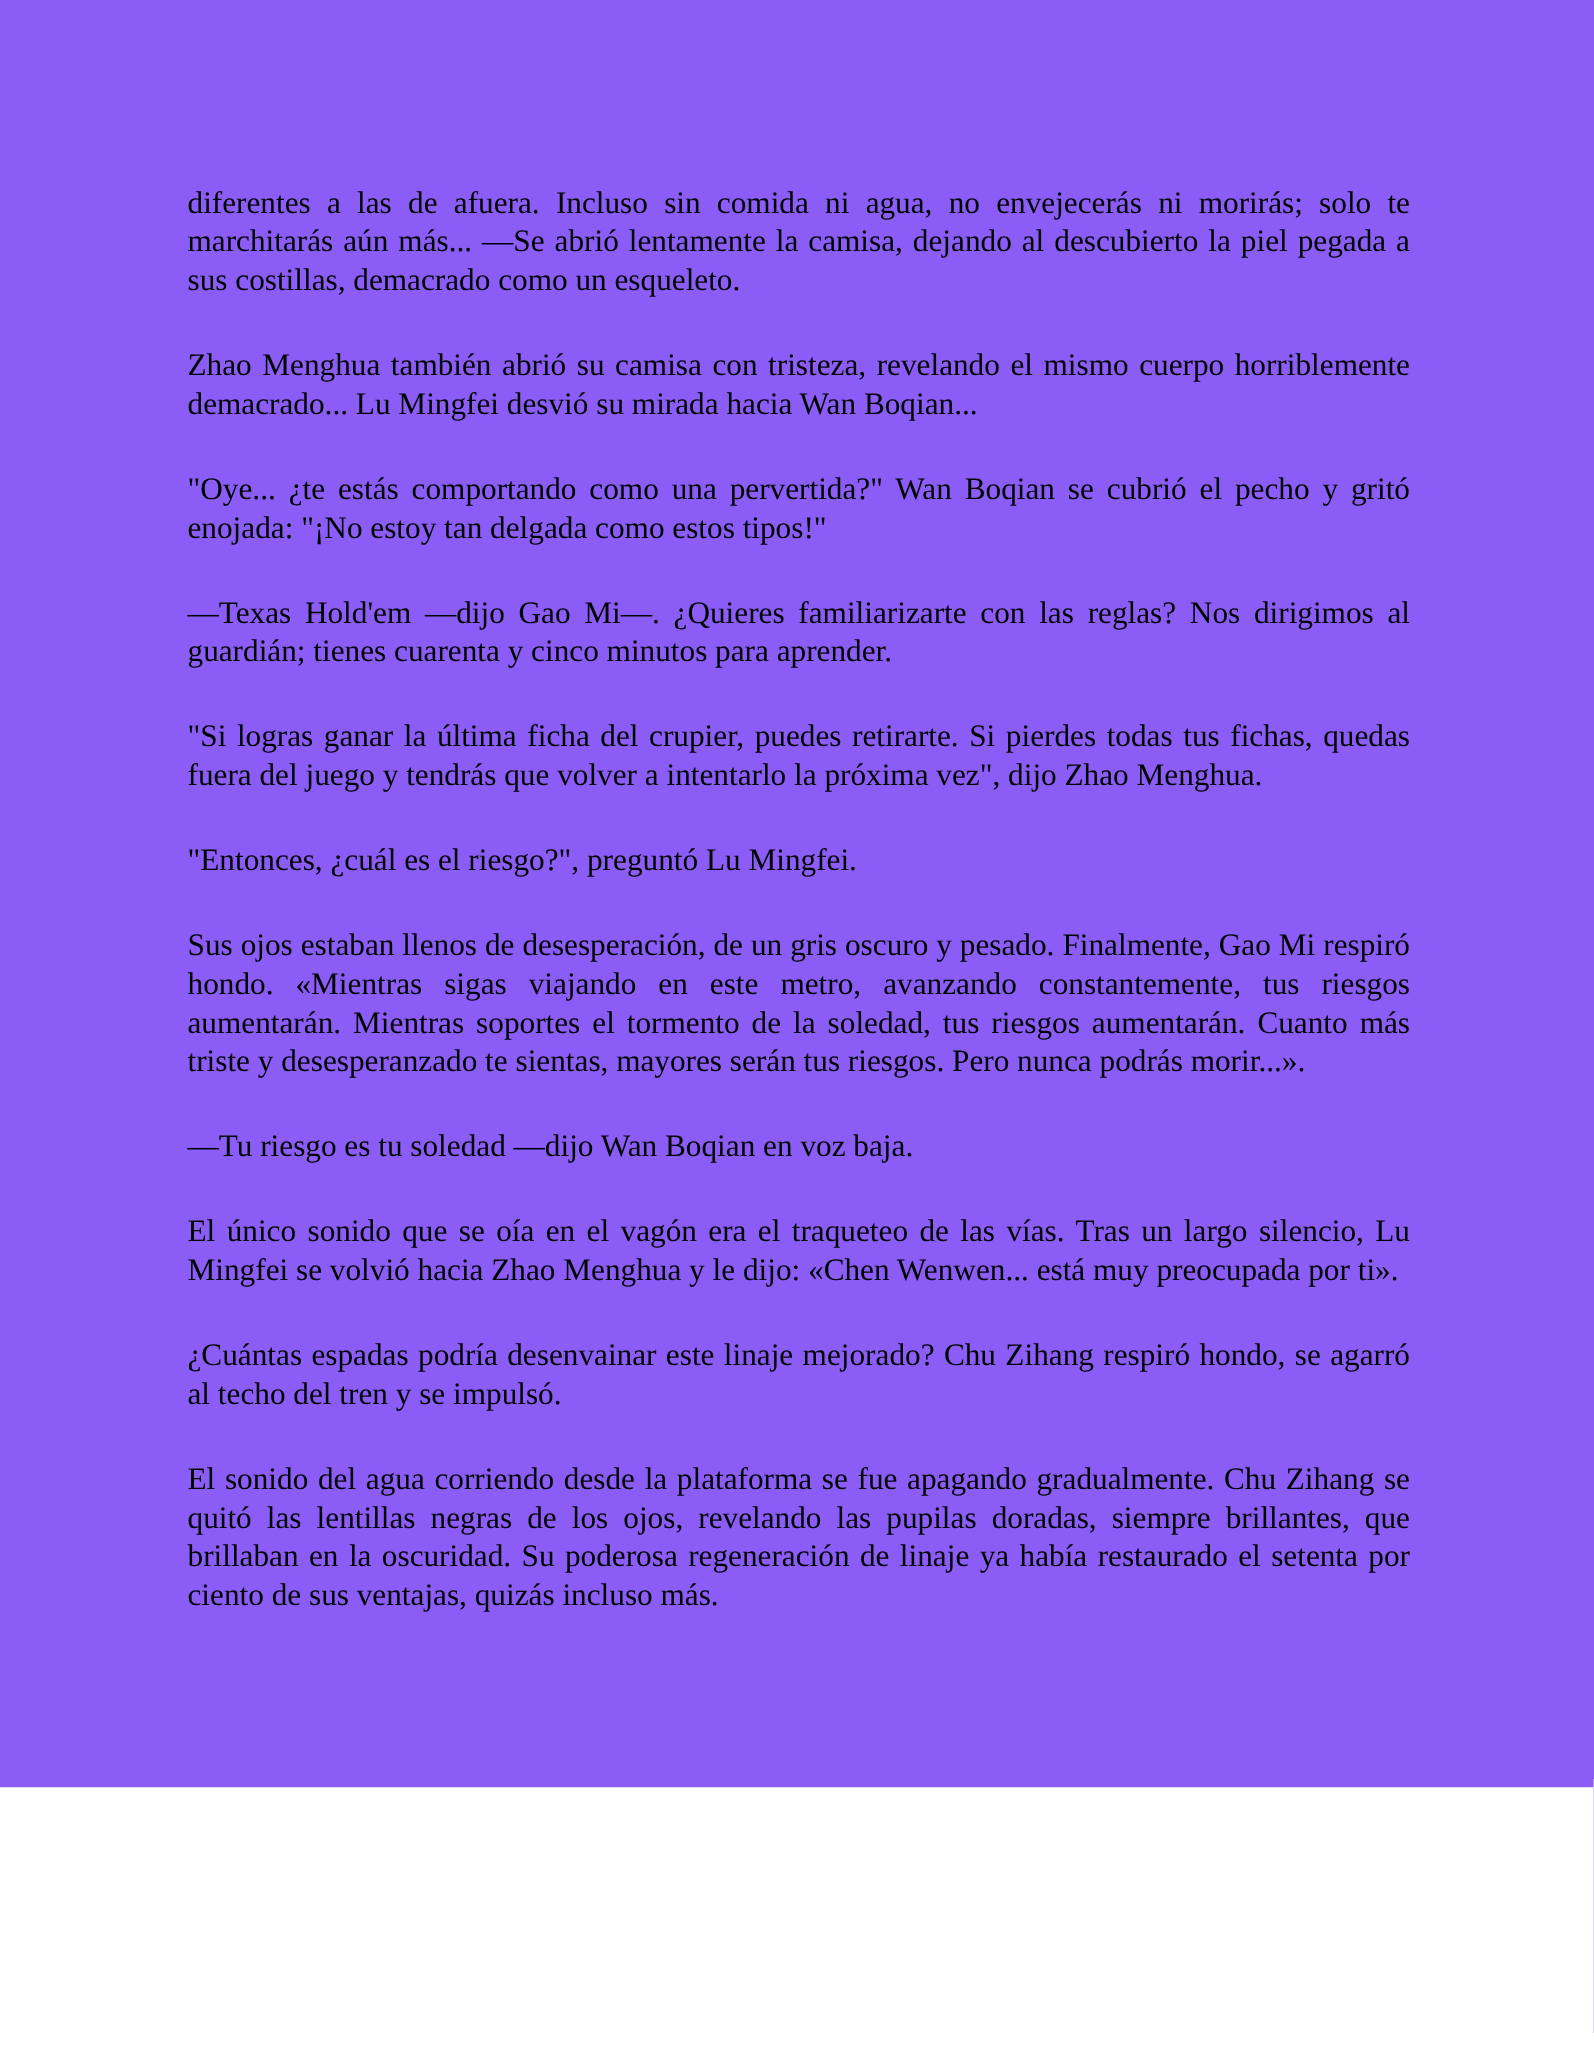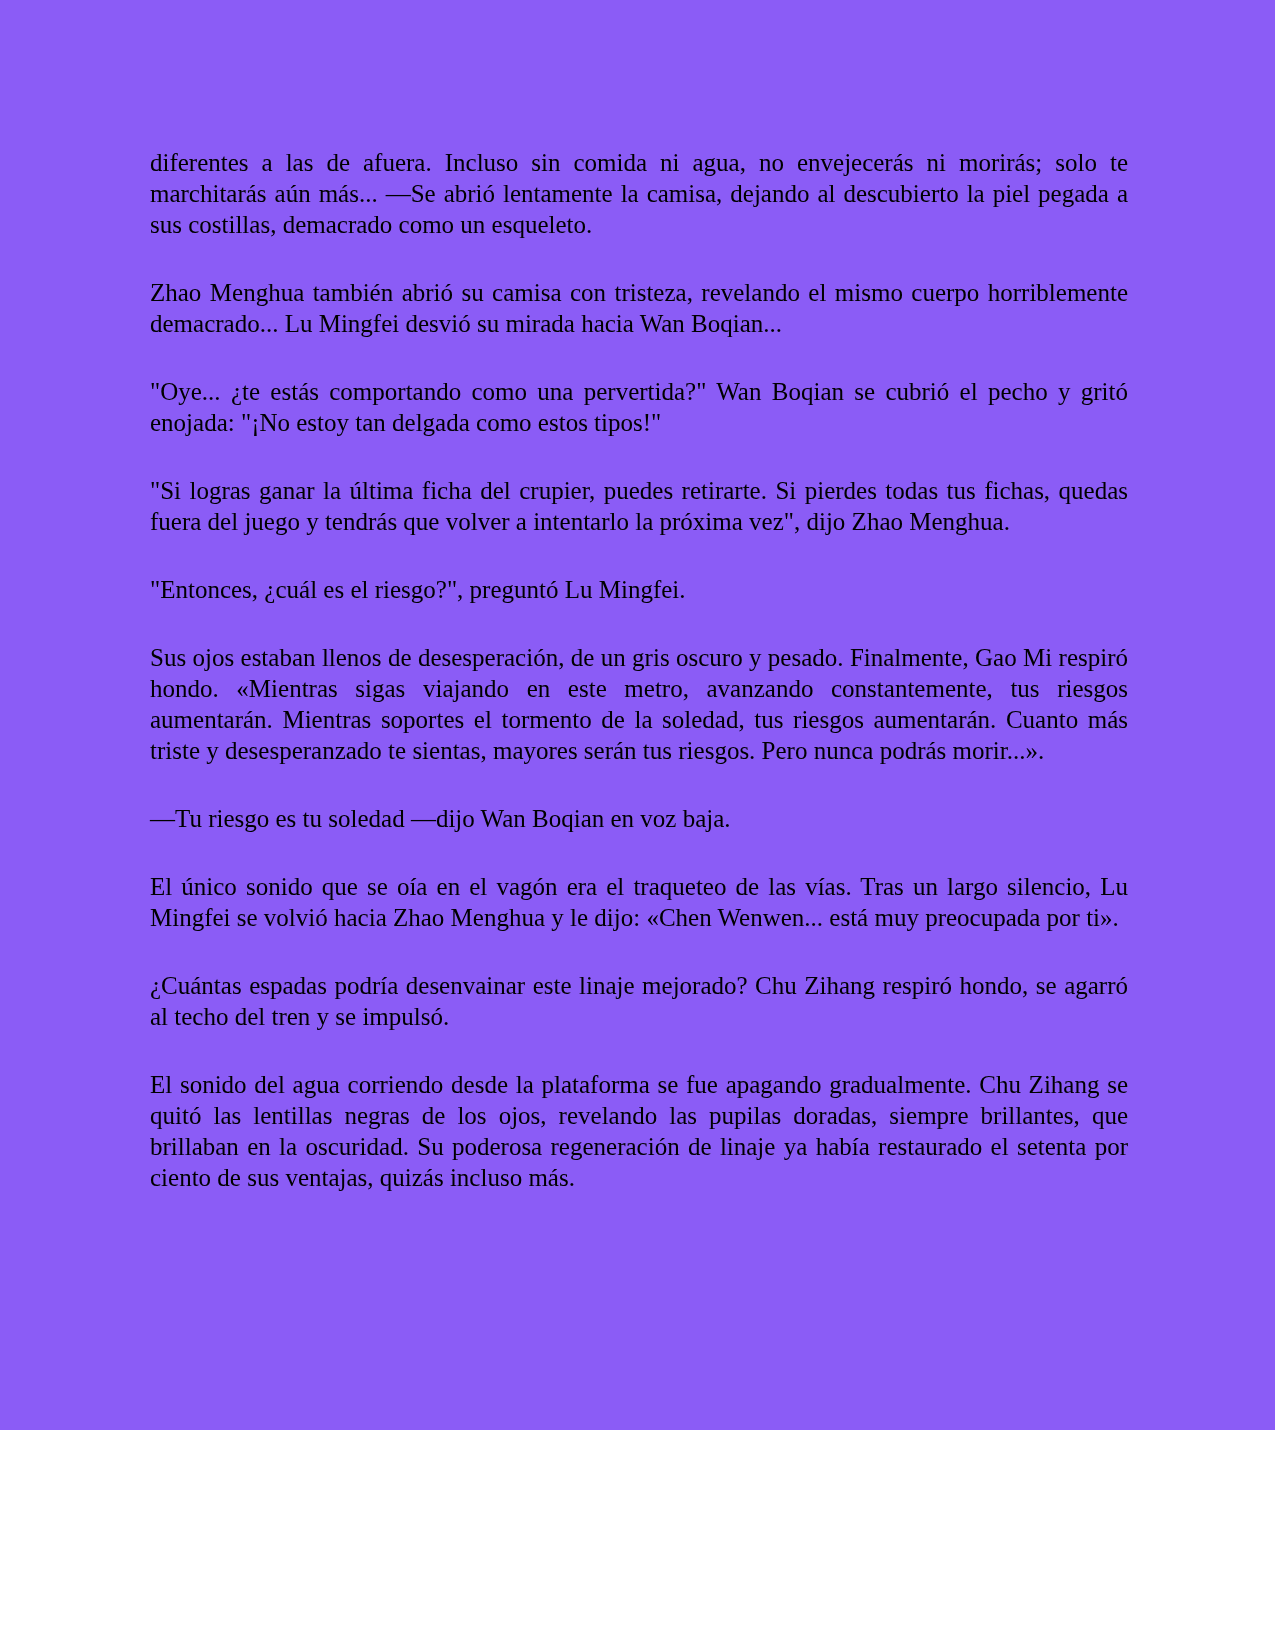--- a/index.html
+++ b/index.html
@@ -43,20 +43,21 @@
   }
 </style>
 </head>
 <body>
 
 <div class="page">
   <div class="content">
     <p>diferentes a las de afuera. Incluso sin comida ni agua, no envejecerás ni morirás; solo te marchitarás aún más... —Se abrió lentamente la camisa, dejando al descubierto la piel pegada a sus costillas, demacrado como un esqueleto.</p>
     <p>Zhao Menghua también abrió su camisa con tristeza, revelando el mismo cuerpo horriblemente demacrado... Lu Mingfei desvió su mirada hacia Wan Boqian...</p>
     <p>"Oye... ¿te estás comportando como una pervertida?" Wan Boqian se cubrió el pecho y gritó enojada: "¡No estoy tan delgada como estos tipos!"</p>
+    <p>—Texas Hold'em —dijo Gao Mi—. ¿Quieres familiarizarte con las reglas? Nos dirigimos al guardián; tienes cuarenta y cinco minutos para aprender.</p>
     <p>"Si logras ganar la última ficha del crupier, puedes retirarte. Si pierdes todas tus fichas, quedas fuera del juego y tendrás que volver a intentarlo la próxima vez", dijo Zhao Menghua.</p>
     <p>"Entonces, ¿cuál es el riesgo?", preguntó Lu Mingfei.</p>
     <p>Sus ojos estaban llenos de desesperación, de un gris oscuro y pesado. Finalmente, Gao Mi respiró hondo. «Mientras sigas viajando en este metro, avanzando constantemente, tus riesgos aumentarán. Mientras soportes el tormento de la soledad, tus riesgos aumentarán. Cuanto más triste y desesperanzado te sientas, mayores serán tus riesgos. Pero nunca podrás morir...».</p>
     <p>—Tu riesgo es tu soledad —dijo Wan Boqian en voz baja.</p>
     <p>El único sonido que se oía en el vagón era el traqueteo de las vías. Tras un largo silencio, Lu Mingfei se volvió hacia Zhao Menghua y le dijo: «Chen Wenwen... está muy preocupada por ti».</p>
     <p>¿Cuántas espadas podría desenvainar este linaje mejorado? Chu Zihang respiró hondo, se agarró al techo del tren y se impulsó.</p>
     <p>El sonido del agua corriendo desde la plataforma se fue apagando gradualmente. Chu Zihang se quitó las lentillas negras de los ojos, revelando las pupilas doradas, siempre brillantes, que brillaban en la oscuridad. Su poderosa regeneración de linaje ya había restaurado el setenta por ciento de sus ventajas, quizás incluso más.</p>
   </div>
   <div class="page-number">544</div>
 </div>

